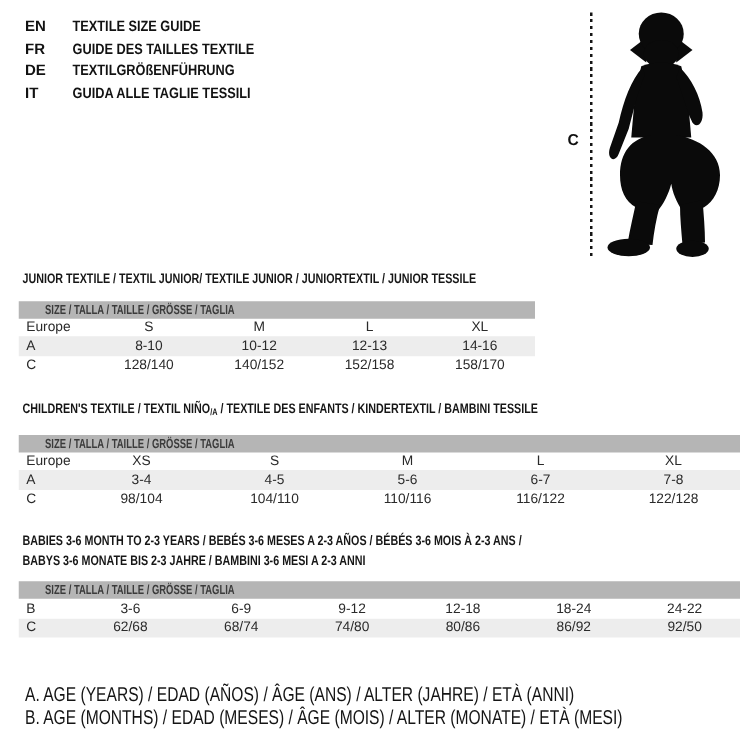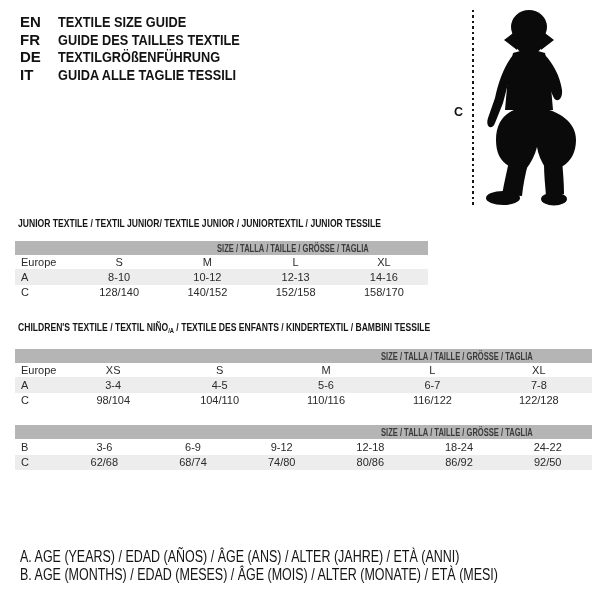--- a/index.html
+++ b/index.html
@@ -4,21 +4,21 @@
 <style>
   html,body { margin:0; padding:0; }
   body {
     width:600px; height:600px; background:#ffffff; position:relative;
     font-family:"Liberation Sans", sans-serif; color:#1c1c1c; overflow:hidden;
   }
   .sheet { position:absolute; inset:0; }
 
   
   .langs { position:absolute; left:20px; top:13px; }
-  .lang-row { display:flex; font-weight:bold; font-size:15px; line-height:17.6px; color:#121212; }
+  .lang-row { display:flex; font-weight:bold; font-size:12px; line-height:17.6px; color:#121212; }
   .lang-row .code { width:38px; flex:0 0 38px; }
   .lang-row .val  { display:inline-block; transform:scaleX(0.85); transform-origin:0 50%; white-space:nowrap; }
 
   
   .height-line { position:absolute; left:472px; top:10px; width:2px; height:197px;
     background:repeating-linear-gradient(to bottom,#161616 0 2.5px, transparent 2.5px 5.5px); }
   .height-label { position:absolute; left:454px; top:105px; font-weight:bold; font-size:12.5px; color:#101010; }
   .baby { position:absolute; left:483px; top:6px; width:96px; height:200px; }
 
   
@@ -26,21 +26,21 @@
   .t1 { top:217px; width:413px; }
   .t2 { top:321px; width:577px; }
   .t3 { top:425px; width:577px; }
   .sec-title { font-size:11px; font-weight:bold; color:#161616; line-height:12px; padding-left:3px; }
   .sec-title .inner { display:inline-block; transform:scaleX(0.78); transform-origin:0 50%; white-space:nowrap; }
   .t1 .sec-title, .t2 .sec-title { margin-bottom:12px; }
   .t3 .sec-title { line-height:16px; margin-bottom:8px; }
   .sub { font-size:7.5px; vertical-align:-2px; }
 
   .bar { height:14px; background:#b5b5b5; color:#3b3b3b; font-size:10.5px; font-weight:bold;
-         line-height:14px; padding-left:21px; box-sizing:border-box;text-align:right; }
+         line-height:14px; padding-left:21px; box-sizing:border-box; }
   .bar .inner { display:inline-block; transform:scaleX(0.72); transform-origin:0 50%; white-space:nowrap; }
 
   .row { display:flex; align-items:center; font-size:11px; color:#2a2a2a; }
   .row .lbl { box-sizing:border-box; padding-left:6px; }
   .t1 .lbl { flex:0 0 60px; }
   .t2 .lbl, .t3 .lbl { flex:0 0 45px; }
   .row .cell { flex:1; text-align:center; }
   .sizes-row { height:14px; }
   .data-row { height:15.5px; }
   .stripe { background:#ededed; }
@@ -149,20 +149,24 @@
       <span class="lbl">C</span>
       <span class="cell">98/104</span>
       <span class="cell">104/110</span>
       <span class="cell">110/116</span>
       <span class="cell">116/122</span>
       <span class="cell">122/128</span>
     </div>
   </section>
 
   <section class="tbl t3">
+    <div class="sec-title">
+      <div><span class="inner">BABIES 3-6 MONTH TO 2-3 YEARS / BEBÉS 3-6 MESES A 2-3 AÑOS / BÉBÉS 3-6 MOIS À 2-3 ANS /</span></div>
+      <div><span class="inner">BABYS 3-6 MONATE BIS 2-3 JAHRE / BAMBINI 3-6 MESI A 2-3 ANNI</span></div>
+    </div>
     <div class="bar">
       <span class="inner">SIZE / TALLA / TAILLE / GRÖSSE / TAGLIA</span>
     </div>
     <div class="row data-row">
       <span class="lbl">B</span>
       <span class="cell">3-6</span>
       <span class="cell">6-9</span>
       <span class="cell">9-12</span>
       <span class="cell">12-18</span>
       <span class="cell">18-24</span>

